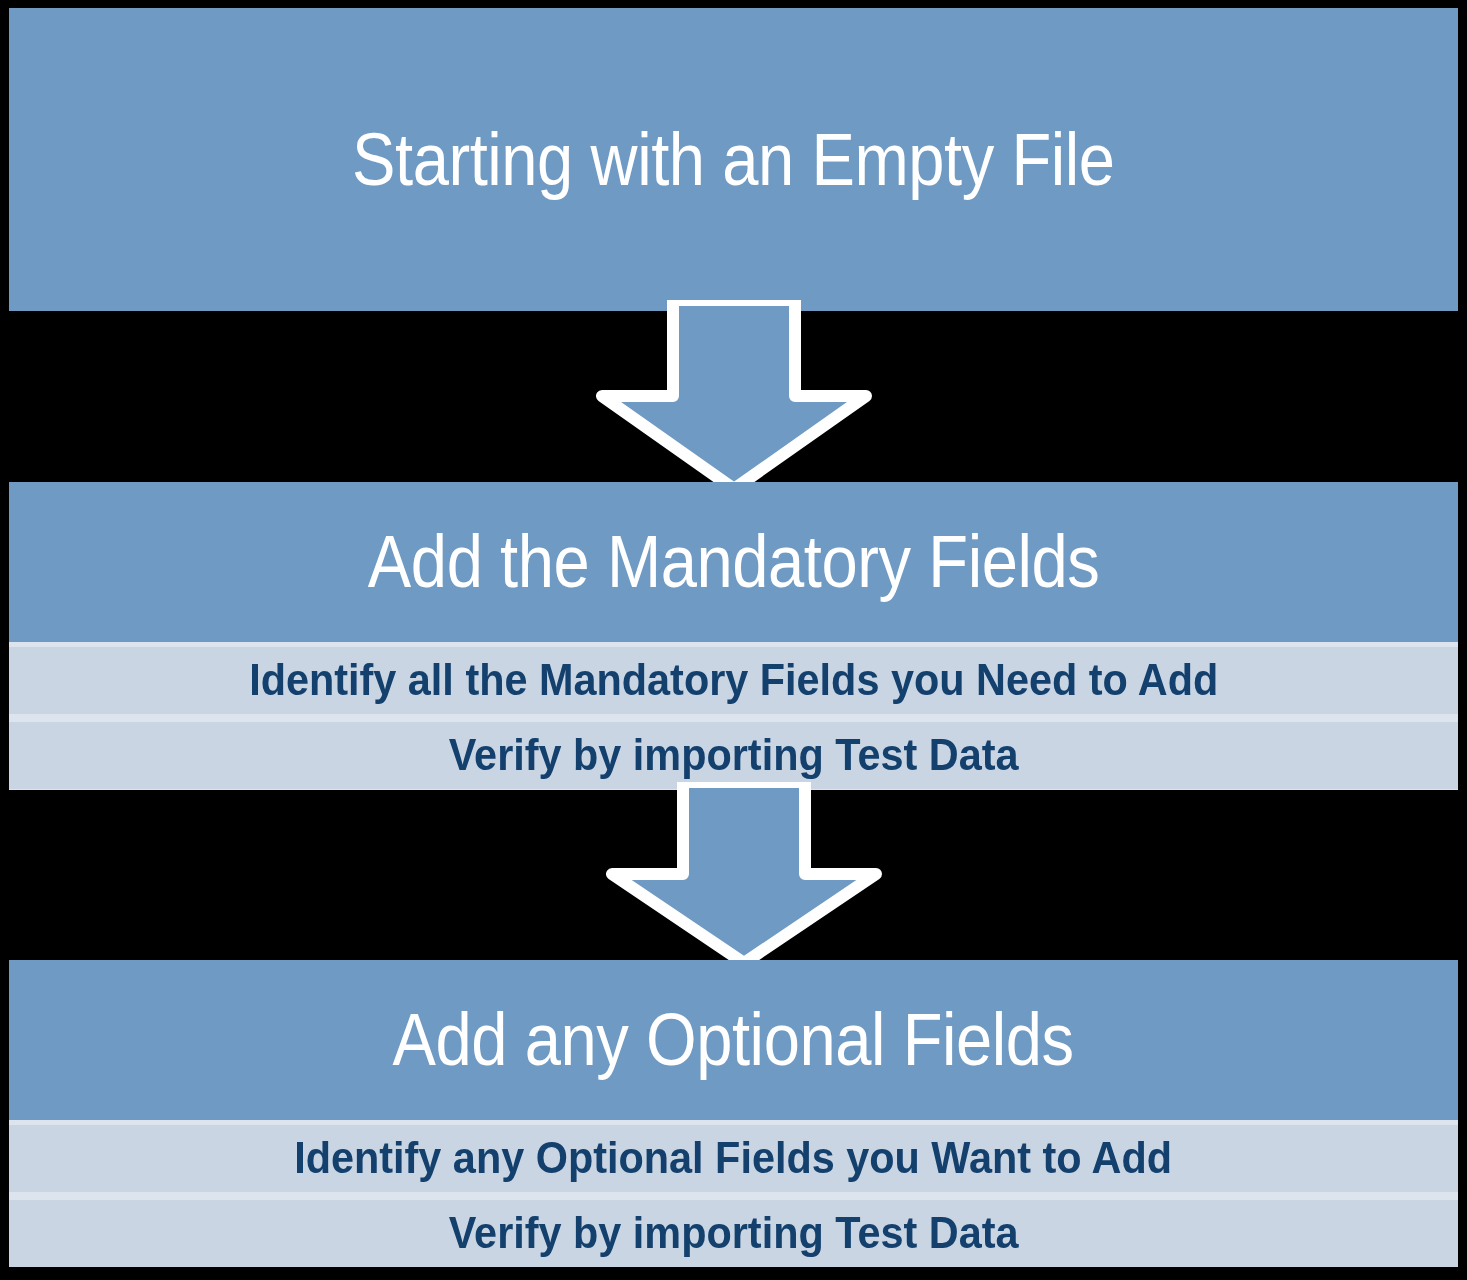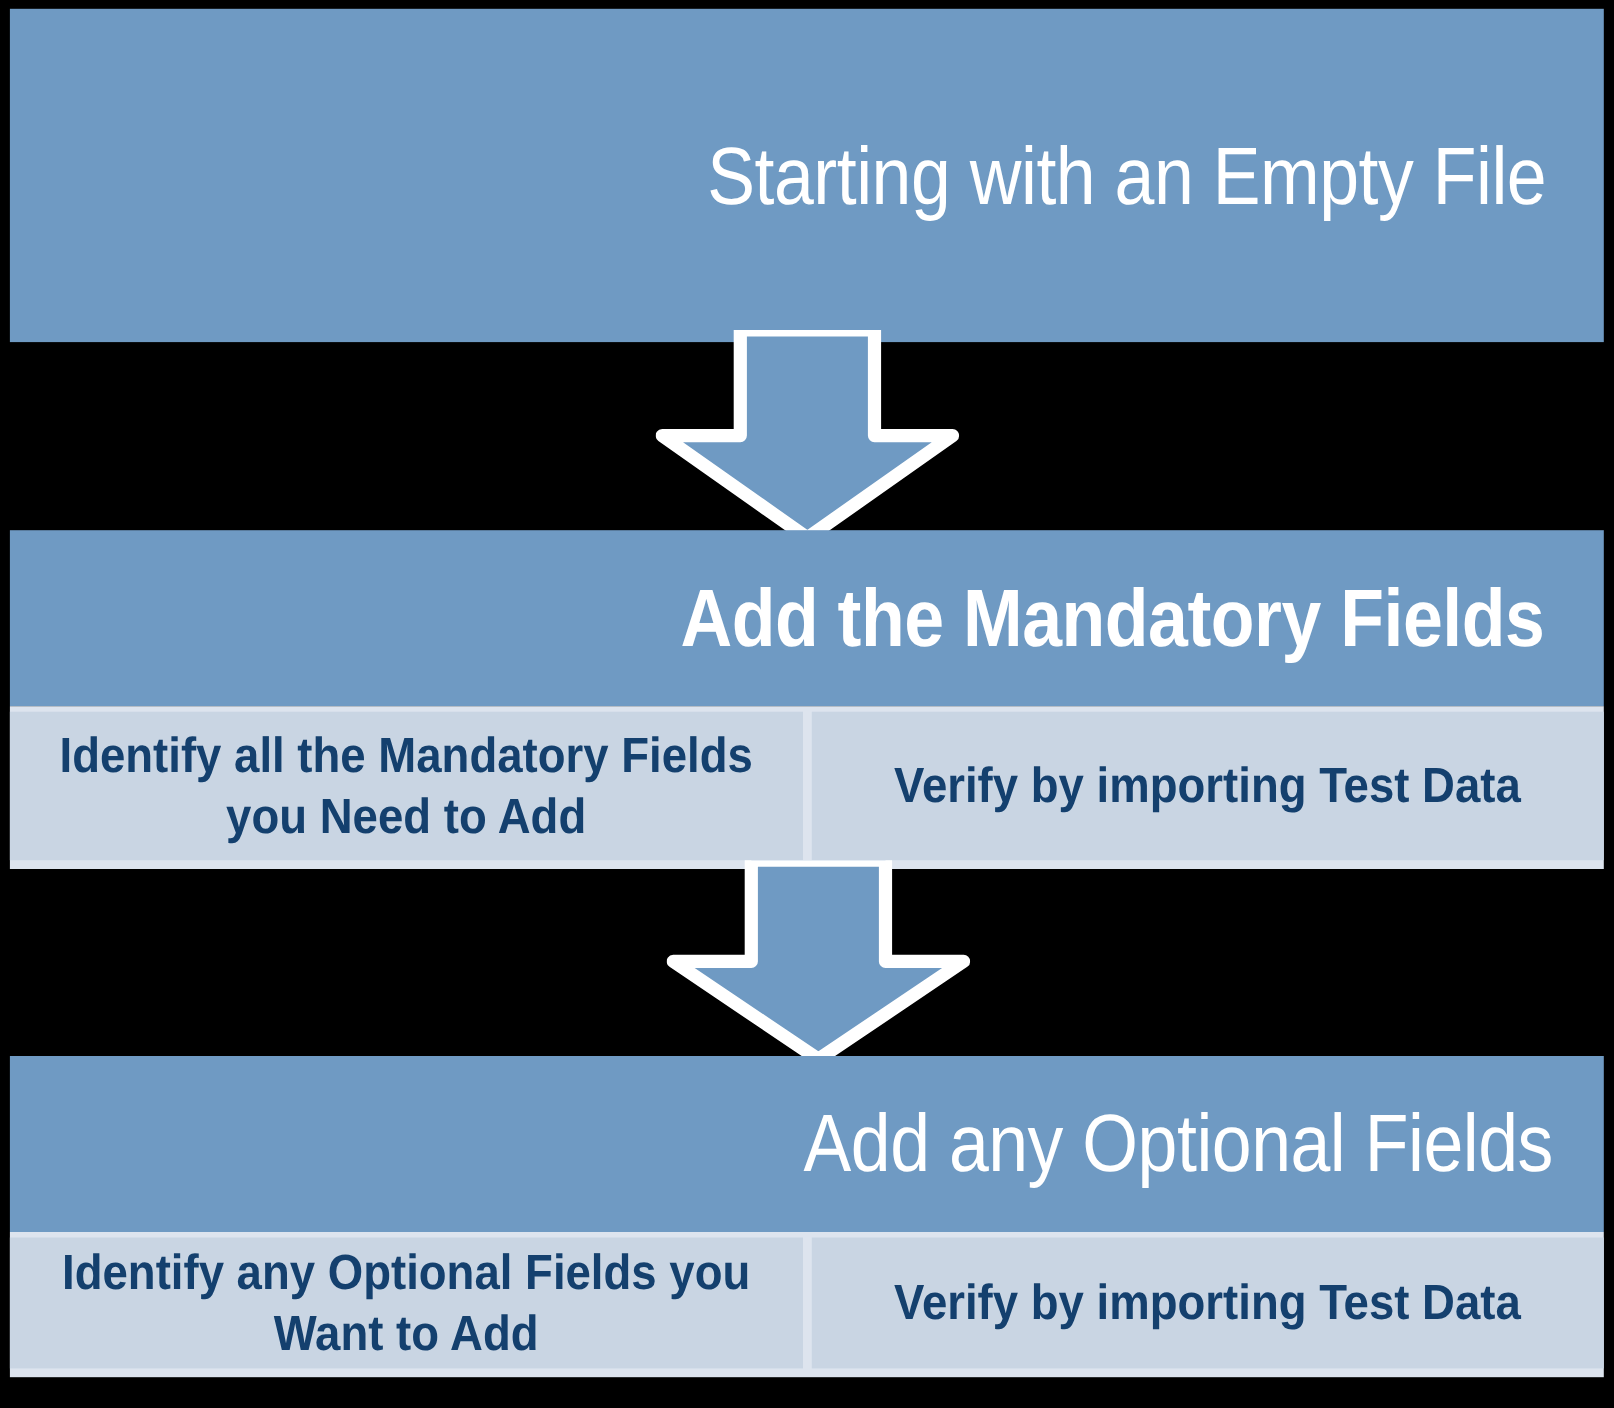--- a/index.html
+++ b/index.html
@@ -30,41 +30,42 @@
     width: 1449px;
   }
 
   .stage-header {
     box-sizing: border-box;
     width: 100%;
     background: #6F9AC3;
     color: #FFFFFF;
     display: flex;
     align-items: center;
-    justify-content: flex-end;
+    justify-content: center;
     text-align: center;
     font-weight: 400;
     font-size: 74px;
     line-height: 1.05;
     letter-spacing: -0.5px;
     font-stretch: condensed;
     transform-origin: center center;
   }
   .stage-header .htext {
     display: block;
     transform: scaleX(0.88);
   }
 
   .subrow {
     box-sizing: border-box;
     width: 100%;
     display: flex;
     gap: 8px;
     background: #DDE4EE;
     padding: 5px 0 8px 0;
+    flex-direction: column;
   }
   .subbox {
     box-sizing: border-box;
     flex: 1 1 0;
     background: #C9D5E3;
     color: #14406E;
     font-weight: bold;
     font-size: 45px;
     line-height: 1.22;
     text-align: center;
@@ -76,21 +77,21 @@
   .subbox .stext {
     display: block;
     transform: scaleX(0.92);
   }
 
   
   #stage-1 { top: 8px; }
   #stage-1 .stage-header { height: 303px; }
 
   #stage-2 { top: 482px; }
-  #stage-2 .stage-header { height: 160px; font-weight: bold; }
+  #stage-2 .stage-header { height: 160px; }
   #stage-2 .subrow { height: 148px; }
 
   #stage-3 { top: 960px; }
   #stage-3 .stage-header { height: 160px; }
   #stage-3 .subrow { height: 132px; }
 
   
   .arrow-wrap {
     position: absolute;
     pointer-events: none;

